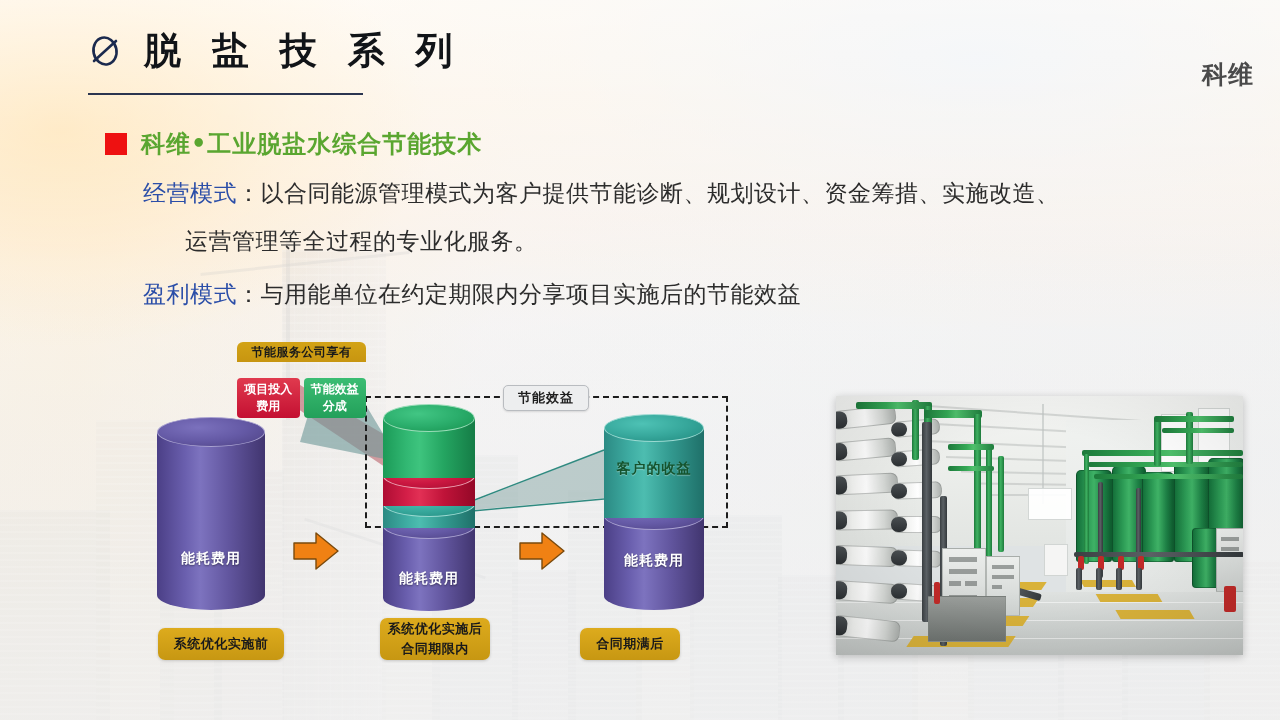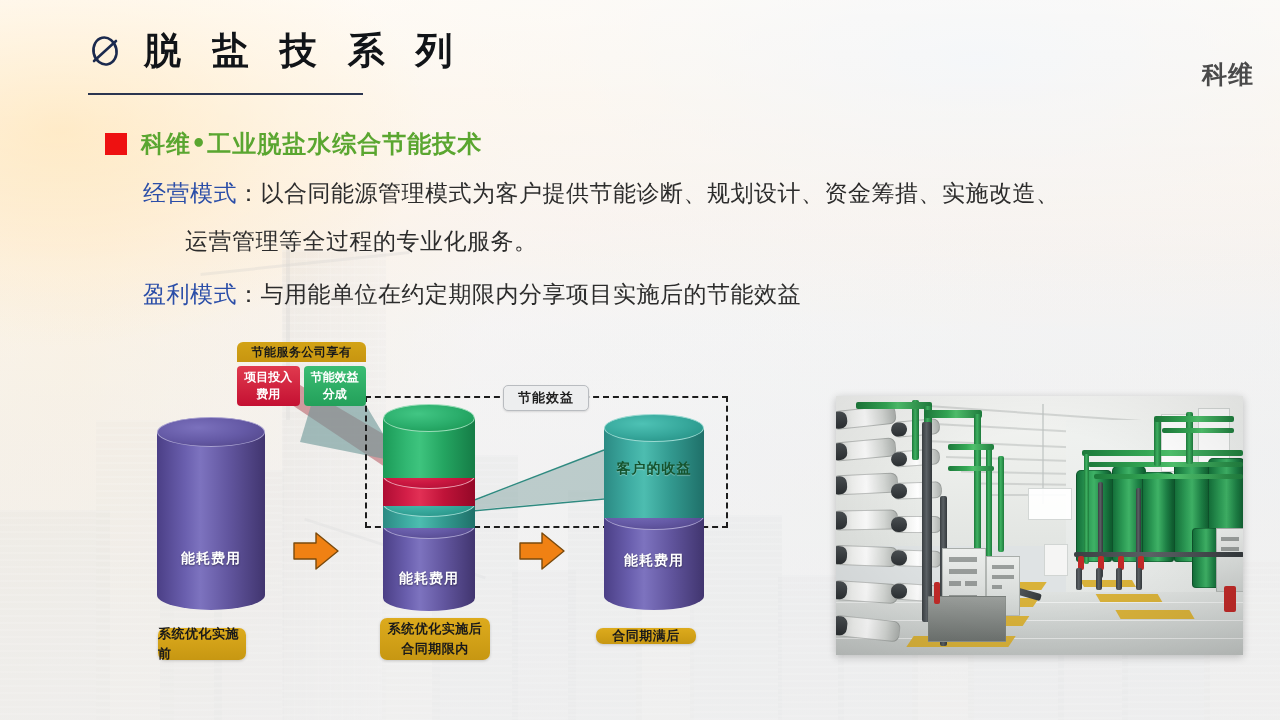--- a/index.html
+++ b/index.html
@@ -109,21 +109,21 @@
   }
 
   
   .legend{position:absolute;left:237px;top:12px;width:129px;}
   .legend-top{
     height:20px;background:linear-gradient(to bottom,#d3a316,#c79510);
     border-radius:6px 6px 0 0;
     display:flex;align-items:center;justify-content:center;
     font-size:12px;font-weight:700;color:#1a1a1a;letter-spacing:.5px;
   }
-  .legend-bot{display:flex;gap:4px;margin-top:4px;}
+  .legend-bot{display:flex;gap:4px;margin-top:16px;}
   .legend-cell{
     width:63px;height:40px;border-radius:4px;
     display:flex;flex-direction:column;align-items:center;justify-content:center;
     font-size:12px;font-weight:700;color:#ffffff;line-height:1.45;
   }
   .legend-cell.red{background:linear-gradient(to bottom,#e03a4e,#c41032);}
   .legend-cell.grn{background:linear-gradient(to bottom,#3bbd73,#23a05a);}
 
   
   .conn{position:absolute;left:0;top:0;width:820px;height:345px;overflow:visible;}
@@ -352,28 +352,28 @@
       <svg width="48" height="42" viewBox="0 0 48 42">
         <polygon points="2,13 24,13 24,3 46,21 24,39 24,29 2,29" fill="#f08113" stroke="#7a4a0d" stroke-width="1.4" stroke-linejoin="round"></polygon>
       </svg>
     </div>
     <div class="arrow" style="left:518px;top:200px;">
       <svg width="48" height="42" viewBox="0 0 48 42">
         <polygon points="2,13 24,13 24,3 46,21 24,39 24,29 2,29" fill="#f08113" stroke="#7a4a0d" stroke-width="1.4" stroke-linejoin="round"></polygon>
       </svg>
     </div>
 
-    <div class="cap" style="left:158px;top:298px;width:88px;height:32px;">
+    <div class="cap" style="left:158px;top:298px;width:126px;height:32px;">
       <span>系统优化实施前</span>
     </div>
     <div class="cap" style="left:380px;top:288px;width:110px;height:42px;">
       <span>系统优化实施后</span>
       <span>合同期限内</span>
     </div>
-    <div class="cap" style="left:596px;top:298px;width:100px;height:16px;">
+    <div class="cap" style="left:580px;top:298px;width:100px;height:32px;">
       <span>合同期满后</span>
     </div>
   </div>
 
   <div class="photo">
     <div class="ph ph-ceiling">
       <div class="ph-ceil-beam" style="left:70px;top:18px;width:300px;transform:rotate(4deg);"></div>
       <div class="ph-ceil-beam" style="left:80px;top:34px;width:290px;transform:rotate(3.2deg);"></div>
       <div class="ph-ceil-beam" style="left:95px;top:50px;width:270px;transform:rotate(2.4deg);"></div>
       <div class="ph-ceil-beam" style="left:110px;top:64px;width:250px;transform:rotate(1.8deg);"></div>

